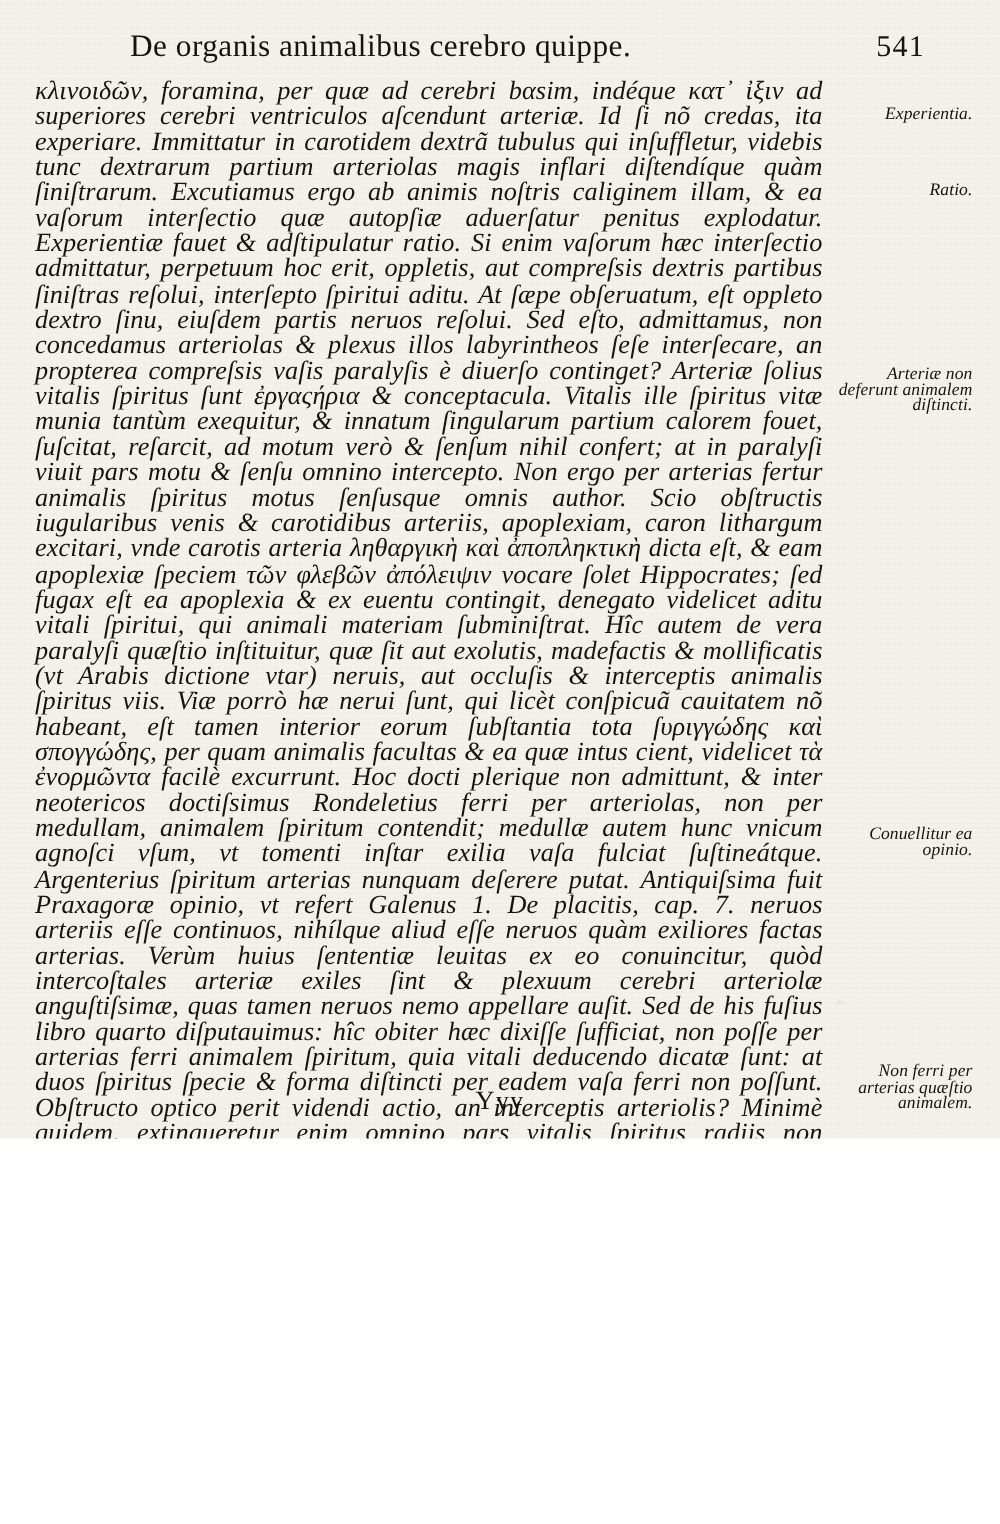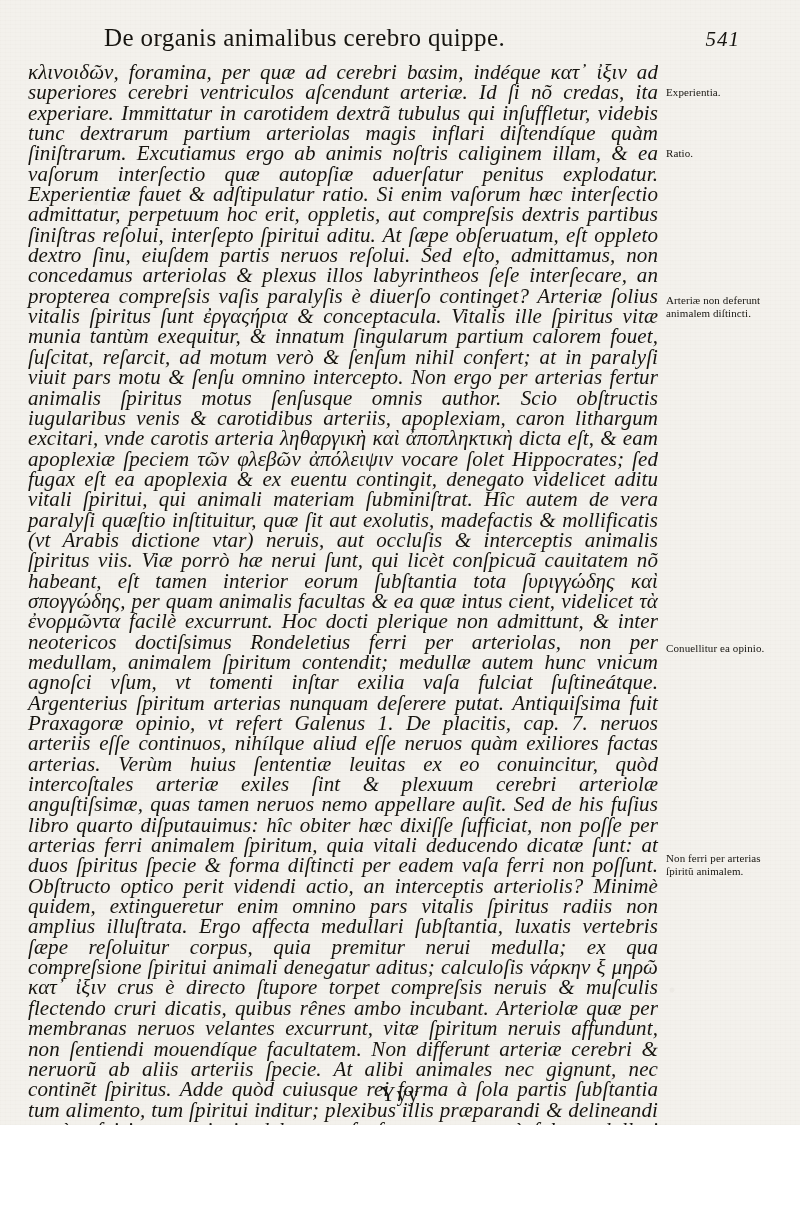--- a/index.html
+++ b/index.html
@@ -3,21 +3,21 @@
 <meta charset="utf-8">
 <style>
   html, body {
     margin: 0;
     padding: 0;
     background: #ffffff;
   }
   .page {
     position: relative;
     width: 800px;
-    height: 1125px;
+    height: 911px;
     background: #f3f1ec;
     background-image:
       radial-gradient(circle at 12% 18%, rgba(120,110,95,0.05) 0 2px, rgba(0,0,0,0) 3px),
       radial-gradient(circle at 63% 42%, rgba(120,110,95,0.05) 0 2px, rgba(0,0,0,0) 3px),
       radial-gradient(circle at 31% 77%, rgba(120,110,95,0.04) 0 2px, rgba(0,0,0,0) 3px),
       radial-gradient(circle at 84% 88%, rgba(120,110,95,0.05) 0 2px, rgba(0,0,0,0) 3px);
     overflow: hidden;
     font-family: "Liberation Serif", serif;
     color: #16140f;
     box-sizing: border-box;
@@ -42,24 +42,23 @@
     align-items: baseline;
     justify-content: space-between;
   }
   .running-title {
     font-size: 25px;
     letter-spacing: .4px;
     white-space: nowrap;
     font-family: "Liberation Serif", serif;
   }
   .folio {
-    font-size: 21px;
+    font-size: 24px;
     letter-spacing: 1px;
     padding-right: 16px;
-    font-style: italic;
   }
 
   
   .body-block {
     position: absolute;
     top: 62px;
     left: 28px;
     width: 630px;
     font-size: 21px;
     line-height: 20.35px;
@@ -77,23 +76,24 @@
   .margin-col {
     position: absolute;
     left: 666px;
     width: 118px;
     top: 62px;
     height: 1110px;
   }
   .marginal-note {
     position: absolute;
     width: 112px;
-    font-size: 11px;
+    font-size: 14px;
     line-height: 12.6px;
-    text-align: left;
+    font-style: italic;
+    text-align: right;
     letter-spacing: .1px;
   }
 
   
   .signature {
     position: absolute;
     bottom: 18px;
     left: 0;
     right: 0;
     text-align: center;
@@ -114,19 +114,19 @@
   </div>
 
   <div class="body-block">
     <p>κλινοιδῶν, foramina, per quæ ad cerebri bαsim, indéque κατ᾽ ἰξιν ad superiores cerebri ventriculos aſcendunt arteriæ. Id ſi nõ credas, ita experiare. Immittatur in carotidem dextrã tubulus qui inſuffletur, videbis tunc dextrarum partium arteriolas magis inflari diſtendíque quàm ſiniſtrarum. Excutiamus ergo ab animis noſtris caliginem illam, &amp; ea vaſorum interſectio quæ autopſiæ aduerſatur penitus explodatur. Experientiæ fauet &amp; adſtipulatur ratio. Si enim vaſorum hæc interſectio admittatur, perpetuum hoc erit, oppletis, aut compreſsis dextris partibus ſiniſtras reſolui, interſepto ſpiritui aditu. At ſæpe obſeruatum, eſt oppleto dextro ſinu, eiuſdem partis neruos reſolui. Sed eſto, admittamus, non concedamus arteriolas &amp; plexus illos labyrintheos ſeſe interſecare, an propterea compreſsis vaſis paralyſis è diuerſo continget? Arteriæ ſolius vitalis ſpiritus ſunt ἐργαςήρια &amp; conceptacula. Vitalis ille ſpiritus vitæ munia tantùm exequitur, &amp; innatum ſingularum partium calorem fouet, ſuſcitat, reſarcit, ad motum verò &amp; ſenſum nihil confert; at in paralyſi viuit pars motu &amp; ſenſu omnino intercepto. Non ergo per arterias fertur animalis ſpiritus motus ſenſusque omnis author. Scio obſtructis iugularibus venis &amp; carotidibus arteriis, apoplexiam, caron lithargum excitari, vnde carotis arteria ληθαργικὴ καὶ ἀποπληκτικὴ dicta eſt, &amp; eam apoplexiæ ſpeciem τῶν φλεβῶν ἀπόλειψιν vocare ſolet Hippocrates; ſed fugax eſt ea apoplexia &amp; ex euentu contingit, denegato videlicet aditu vitali ſpiritui, qui animali materiam ſubminiſtrat. Hîc autem de vera paralyſi quæſtio inſtituitur, quæ ſit aut exolutis, madefactis &amp; mollificatis (vt Arabis dictione vtar) neruis, aut occluſis &amp; interceptis animalis ſpiritus viis. Viæ porrò hæ nerui ſunt, qui licèt conſpicuã cauitatem nõ habeant, eſt tamen interior eorum ſubſtantia tota ſυριγγώδης καὶ σπογγώδης, per quam animalis facultas &amp; ea quæ intus cient, videlicet τὰ ἐνορμῶντα facilè excurrunt. Hoc docti plerique non admittunt, &amp; inter neotericos doctiſsimus Rondeletius ferri per arteriolas, non per medullam, animalem ſpiritum contendit; medullæ autem hunc vnicum agnoſci vſum, vt tomenti inſtar exilia vaſa fulciat ſuſtineátque. Argenterius ſpiritum arterias nunquam deſerere putat. Antiquiſsima fuit Praxagoræ opinio, vt refert Galenus 1. De placitis, cap. 7. neruos arteriis eſſe continuos, nihílque aliud eſſe neruos quàm exiliores factas arterias. Verùm huius ſententiæ leuitas ex eo conuincitur, quòd intercoſtales arteriæ exiles ſint &amp; plexuum cerebri arteriolæ anguſtiſsimæ, quas tamen neruos nemo appellare auſit. Sed de his fuſius libro quarto diſputauimus: hîc obiter hæc dixiſſe ſufficiat, non poſſe per arterias ferri animalem ſpiritum, quia vitali deducendo dicatæ ſunt: at duos ſpiritus ſpecie &amp; forma diſtincti per eadem vaſa ferri non poſſunt. Obſtructo optico perit videndi actio, an interceptis arteriolis? Minimè quidem, extingueretur enim omnino pars vitalis ſpiritus radiis non amplius illuſtrata. Ergo affecta medullari ſubſtantia, luxatis vertebris ſæpe reſoluitur corpus, quia premitur nerui medulla; ex qua compreſsione ſpiritui animali denegatur aditus; calculoſis νάρκην ξ μηρῶ κατ᾽ ἰξιν crus è directo ſtupore torpet compreſsis neruis &amp; muſculis flectendo cruri dicatis, quibus rênes ambo incubant. Arteriolæ quæ per membranas neruos velantes excurrunt, vitæ ſpiritum neruis affundunt, non ſentiendi mouendíque facultatem. Non differunt arteriæ cerebri &amp; neruorũ ab aliis arteriis ſpecie. At alibi animales nec gignunt, nec continẽt ſpiritus. Adde quòd cuiusque rei forma à ſola partis ſubſtantia tum alimento, tum ſpiritui inditur; plexibus illis præparandi &amp; delineandi tantùm ſpiritus prouincia delegata eſt, formam autem à ſola medullari ſubſtantia in tertio &amp; quarto ventriculo conſequitur; alioqui fruſtra eſſent conditi ventriculi quatuor, quos partes eſſe cerebri nobiliſsimas, omnes admittunt. Poſtremò, vt cerebrum per medullarem ſubſtantiam cerebrum dicitur, éstque medulla hæc princeps nobiliſsimi organi pars, memoriæ, cogitationum rationíque ſedes; ita nerui præcipuam partem agnoſco medullam, quæ ſentientis &amp; motricis facultatis imperium defert, non per irradiationem ſolam, ſed per corporeum ſpiritum. Proptereà cerebrum appel-</p>
   </div>
 
   <div class="margin-col">
     <div class="marginal-note" style="top:24px">Experientia.</div>
     <div class="marginal-note" style="top:85px">Ratio.</div>
     <div class="marginal-note" style="top:232px">Arteriæ non deferunt animalem diſtincti.</div>
-    <div class="marginal-note" style="top:580px">Conuellitur ea opinio.</div>
-    <div class="marginal-note" style="top:790px">Non ferri per arterias ſpiritũ animalem.</div>
+    <div class="marginal-note" style="top:600px">Conuellitur ea opinio.</div>
+    <div class="marginal-note" style="top:790px">Non ferri per arterias quæſtio animalem.</div>
   </div>
 
   <div class="signature">Yyy</div>
 
 </div>
 
 </body></html>

